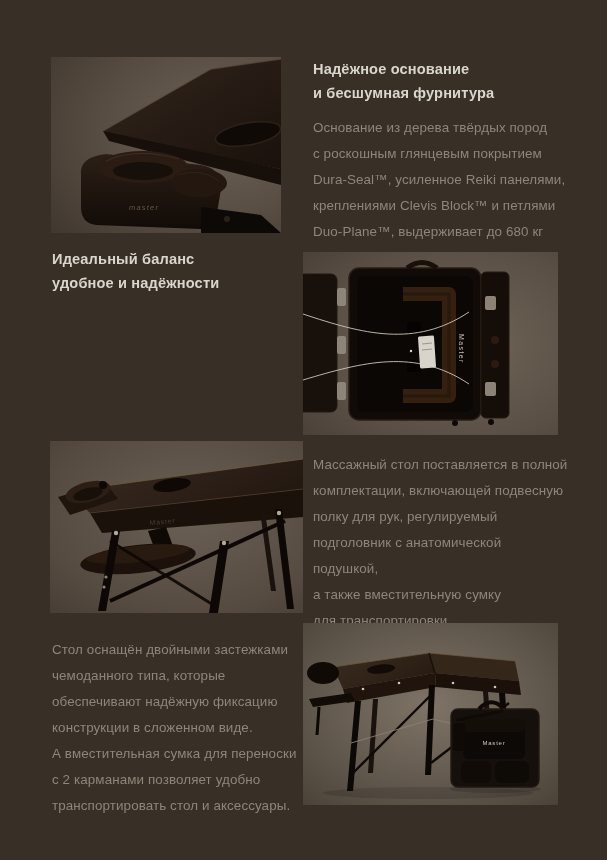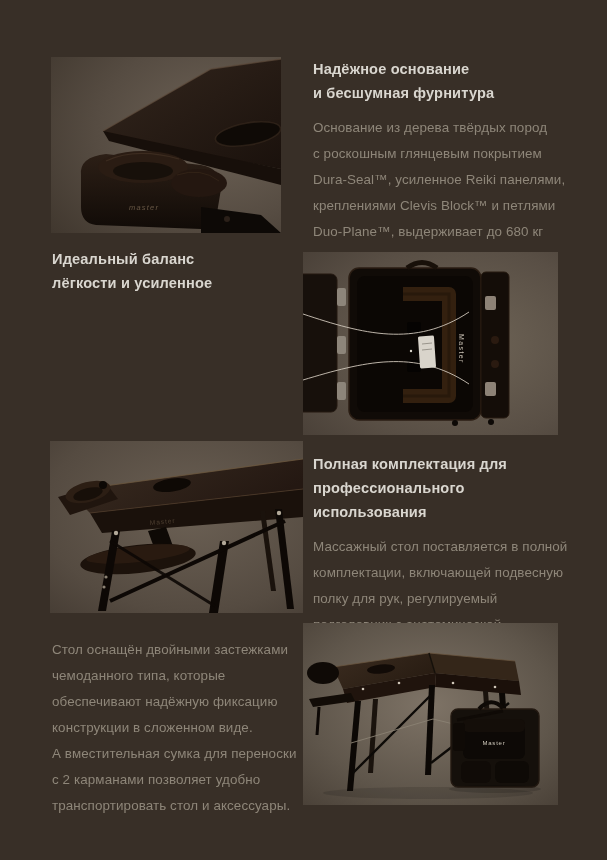--- a/index.html
+++ b/index.html
@@ -99,21 +99,21 @@
 с роскошным глянцевым покрытием
 Dura-Seal™, усиленное Reiki панелями,
 креплениями Clevis Block™ и петлями
 Duo-Plane™, выдерживает до 680 кг
 статичной нагрузки и гарантирует
 долговечность эксплуатации.</p>
   </div>
 
   <div class="textblock" id="text2">
     <h2>Идеальный баланс
-лёгкости и усиленное</h2>
+удобное и надёжности</h2>
   </div>
 
   <div class="photo" id="photo2" role="img" aria-label="Сложенный массажный стол: вид снизу с тросами, петлями и логотипом Master">
     <svg viewBox="0 0 255 183" preserveAspectRatio="none">
       <defs>
         <radialGradient id="p2bg" cx="0.62" cy="0.5" r="0.9">
           <stop offset="0" stop-color="#6f6557"></stop>
           <stop offset="0.6" stop-color="#594f45"></stop>
           <stop offset="1" stop-color="#443b33"></stop>
         </radialGradient>
@@ -197,22 +197,20 @@
       <line x1="165" y1="165" x2="60" y2="100" stroke="#0d0805" stroke-width="3" opacity="0.9"></line>
       <circle cx="66" cy="92" r="2.2" fill="#b3a999"></circle>
       <circle cx="174" cy="102" r="2.2" fill="#b3a999"></circle>
       <circle cx="229" cy="72" r="2.2" fill="#b3a999"></circle>
       <circle cx="54" cy="146" r="1.6" fill="#8c8274"></circle>
       <circle cx="56" cy="136" r="1.6" fill="#8c8274"></circle>
     </svg>
   </div>
 
   <div class="textblock" id="text3">
-    <h2>Полная комплектация для
-профессионального использования</h2>
     <p>Массажный стол поставляется в полной
 комплектации, включающей подвесную
 полку для рук, регулируемый
 подголовник с анатомической подушкой,
 а также вместительную сумку
 для транспортировки.</p>
   </div>
 
   <div class="textblock" id="text4">
     <p>Стол оснащён двойными застежками

